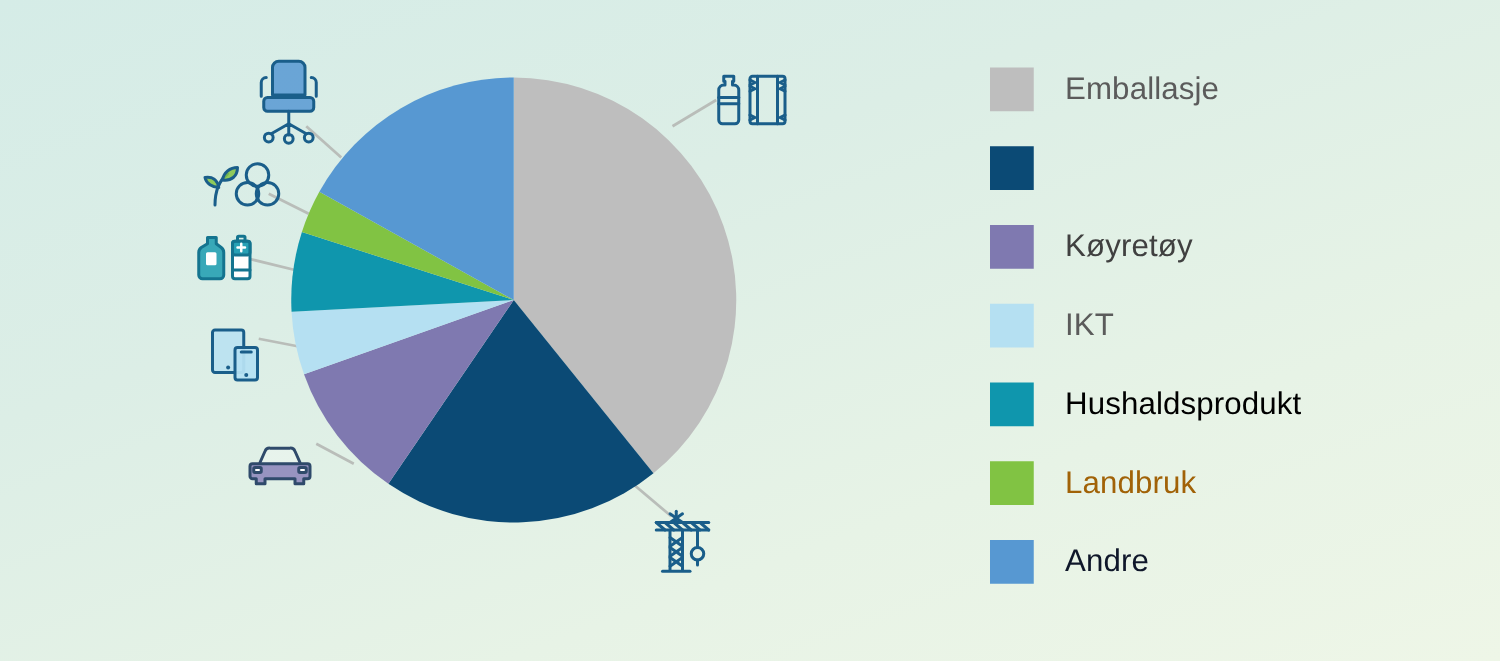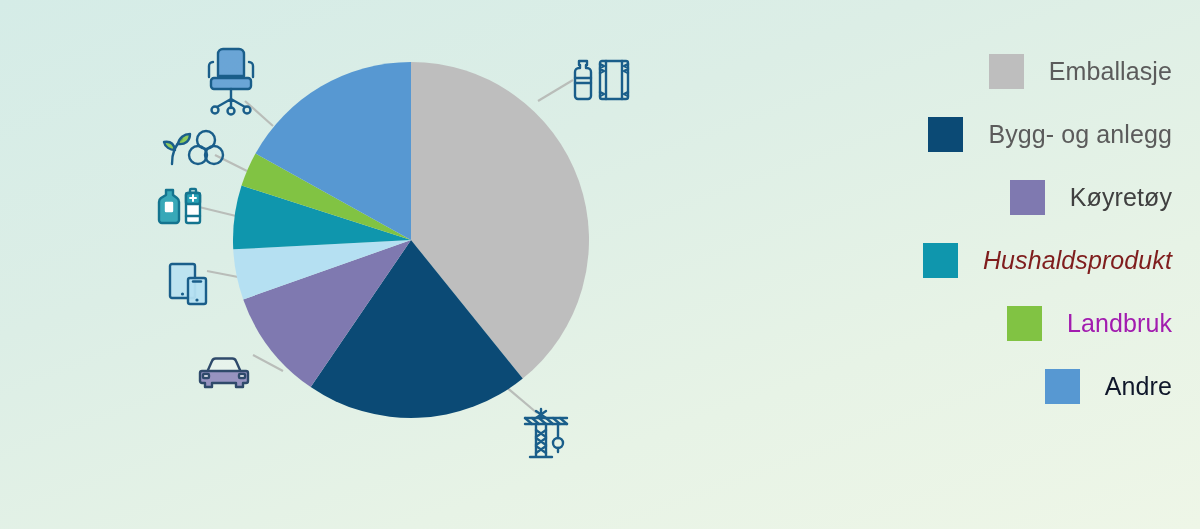--- a/index.html
+++ b/index.html
@@ -27,21 +27,20 @@
   
   #legend {
     position: absolute;
     left: 792px; top: 40px;
     width: 380px;
   }
   .legend-row {
     display: flex;
     align-items: center;
     height: 63px;
-    justify-content: flex-end;
   }
   .legend-swatch {
     width: 35px; height: 35px;
     flex: 0 0 35px;
   }
   .legend-label {
     margin-left: 25px;
     font-size: 25px;
     color: #5b5b5b;
     letter-spacing: 0.1px;
@@ -152,33 +151,36 @@
     </svg>
   </div>
 
   <div id="legend">
       <div class="legend-row">
         <span class="legend-swatch" style="background: rgb(190, 190, 190);"></span>
         <span class="legend-label" style="color: rgb(91, 91, 91);">Emballasje</span>
       </div>
       <div class="legend-row">
         <span class="legend-swatch" style="background: rgb(11, 74, 117);"></span>
-        <span class="legend-label" style="color: rgb(91, 91, 91);">Bygg- og anlegg</span>
       </div>
       <div class="legend-row">
         <span class="legend-swatch" style="background: rgb(127, 121, 176);"></span>
         <span class="legend-label" style="color: #404040;">Køyretøy</span>
       </div>
       <div class="legend-row">
+        <span class="legend-swatch" style="background: rgb(181, 224, 242);"></span>
+        <span class="legend-label" style="color: rgb(91, 91, 91);">IKT</span>
+      </div>
+      <div class="legend-row">
         <span class="legend-swatch" style="background: rgb(15, 150, 173);"></span>
-        <span class="legend-label" style="color: #7f1d1d; font-style: italic;">Hushaldsprodukt</span>
+        <span class="legend-label" style="color: #000000;">Hushaldsprodukt</span>
       </div>
       <div class="legend-row">
         <span class="legend-swatch" style="background: rgb(129, 195, 67);"></span>
-        <span class="legend-label" style="color: #a21caf;">Landbruk</span>
+        <span class="legend-label" style="color: #a16207;">Landbruk</span>
       </div>
       <div class="legend-row">
         <span class="legend-swatch" style="background: rgb(87, 152, 210);"></span>
         <span class="legend-label" style="color: #0f172a;">Andre</span>
       </div>
     </div>
 
 </div>
 
 </body></html>

